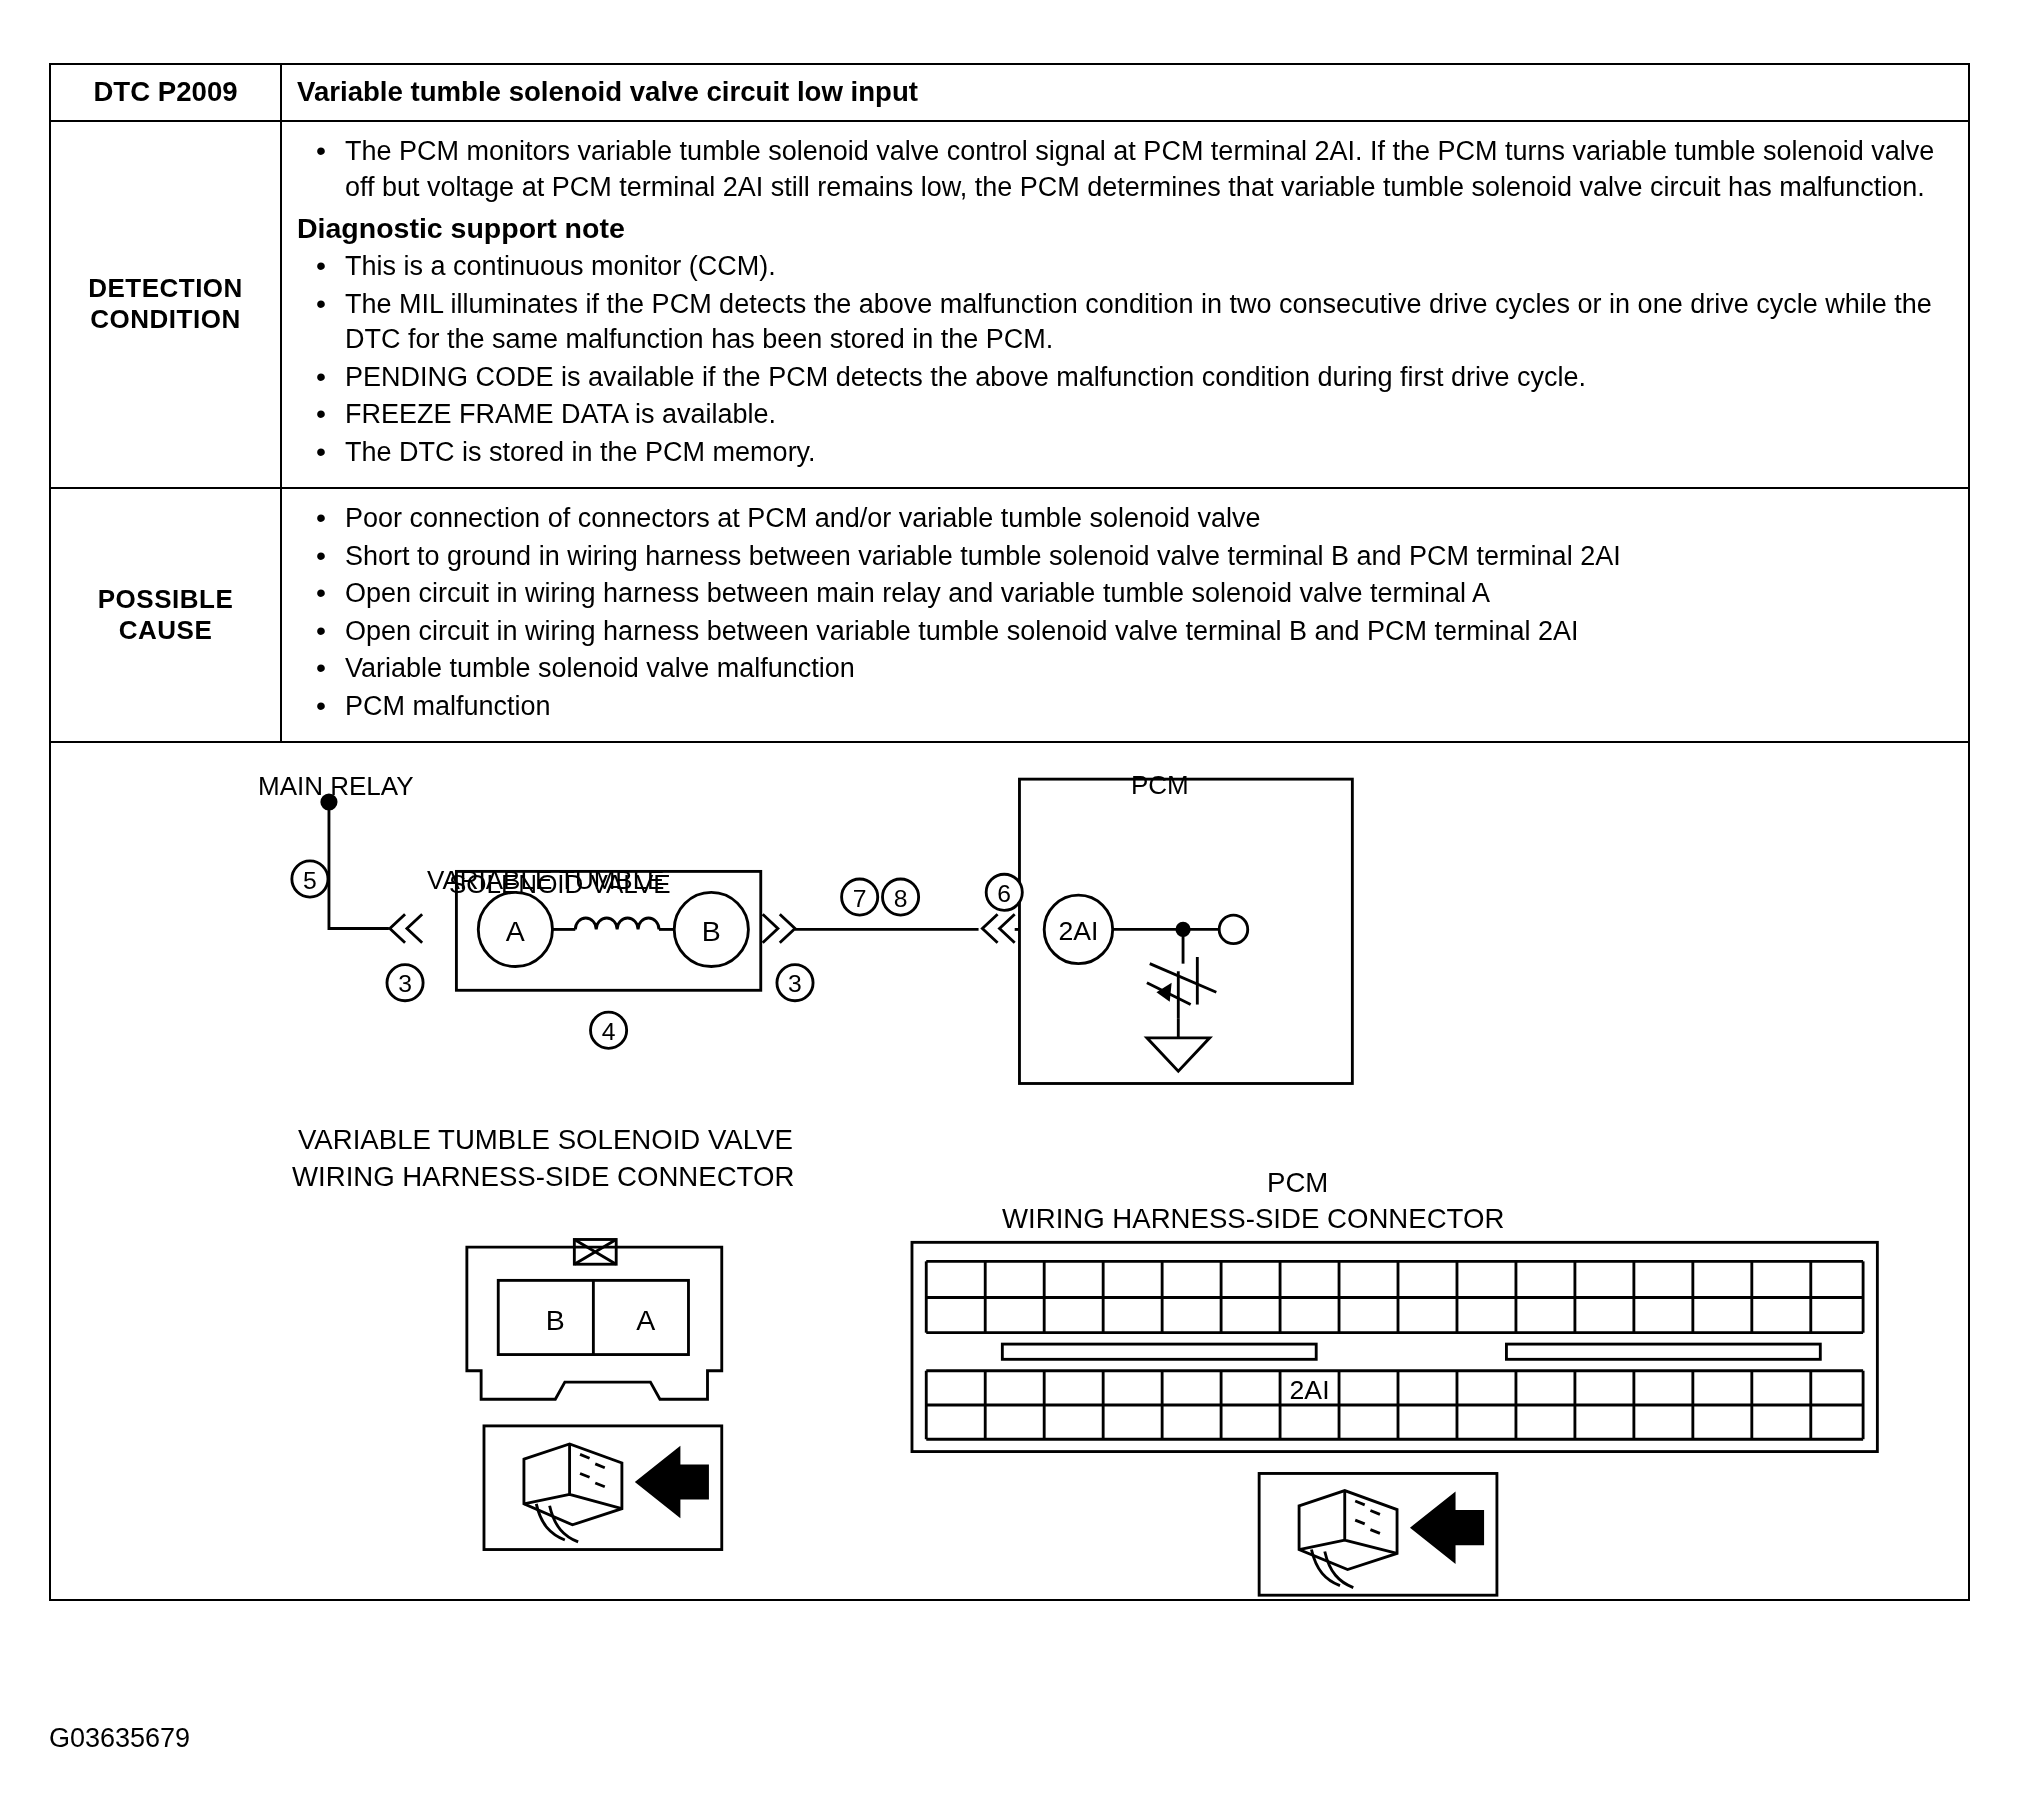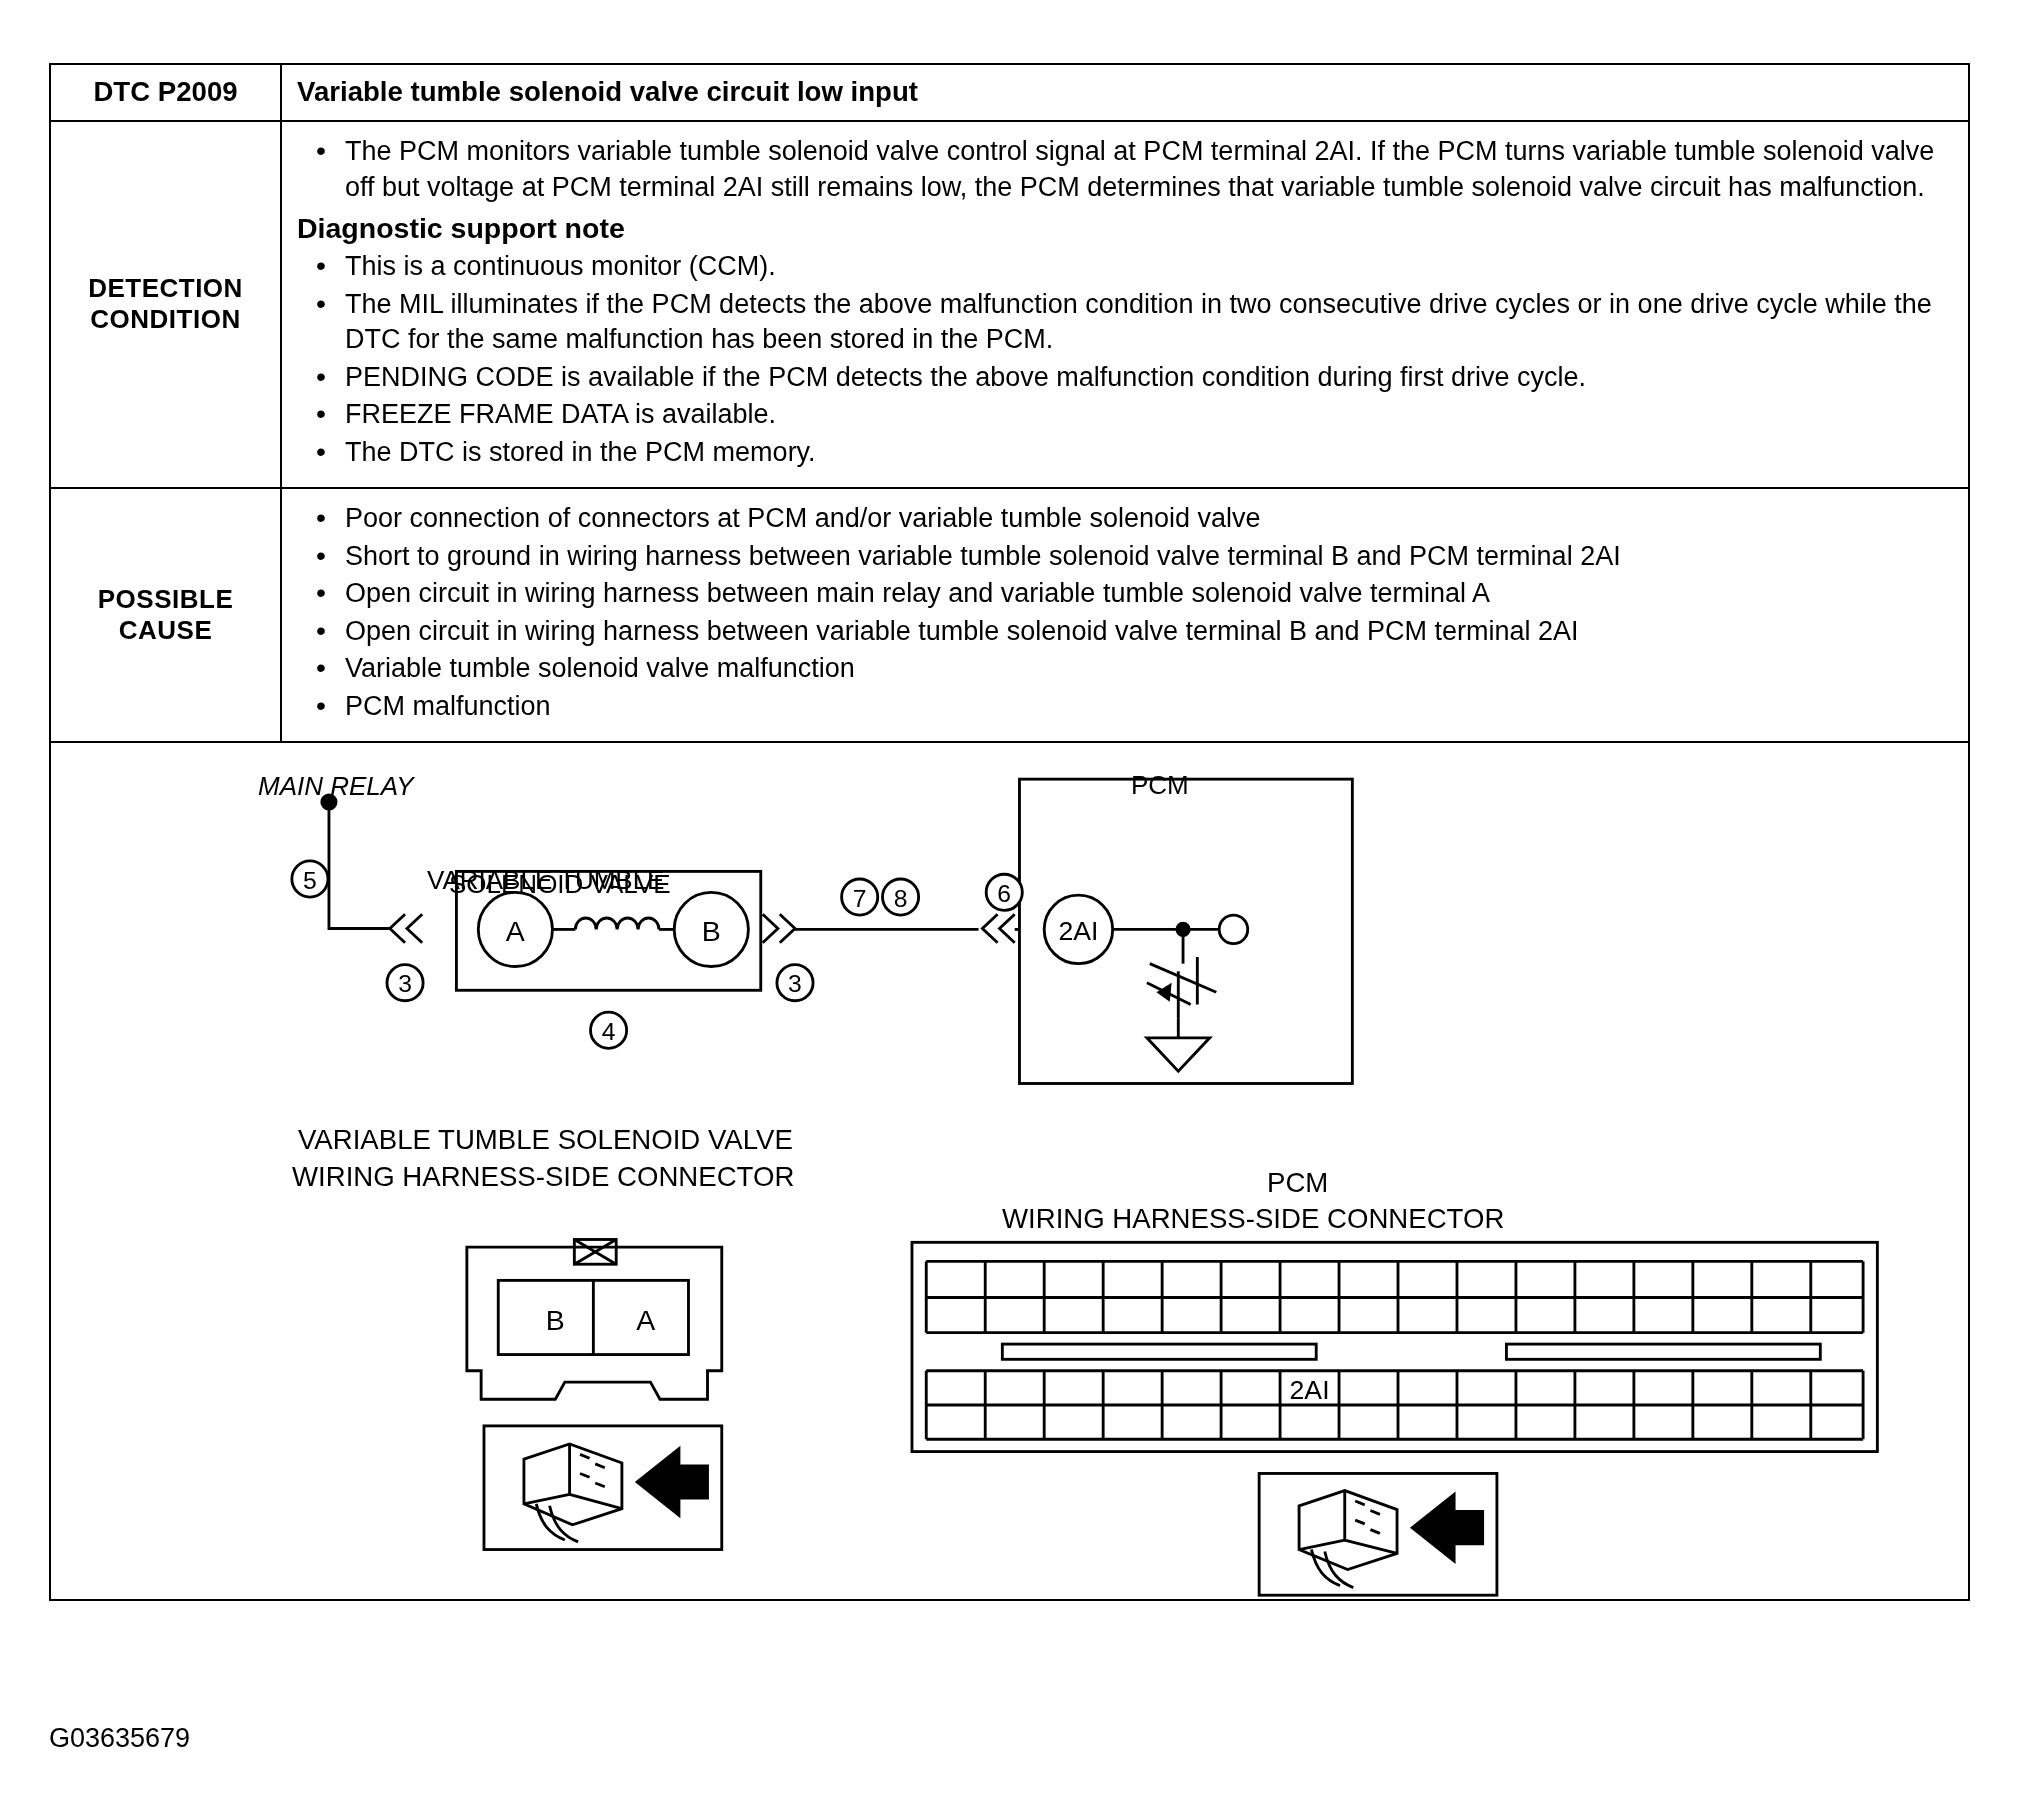--- a/index.html
+++ b/index.html
@@ -162,21 +162,21 @@
           <li>Open circuit in wiring harness between variable tumble solenoid valve terminal B and PCM terminal 2AI</li>
           <li>Variable tumble solenoid valve malfunction</li>
           <li>PCM malfunction</li>
         </ul>
       </div>
     </div>
 
     <div class="row diagram-row">
       <div class="diagram-cell">
 
-        <div class="lbl" style="left:207px; top:28.5px;font-style:italic;">MAIN RELAY</div>
+        <div class="lbl" style="left:207px; top:28.5px;">MAIN RELAY</div>
         <div class="lbl center" style="left:1080px; top:27px;">PCM</div>
         <div class="lbl center" style="left:376px; top:93px;margin-top:29px;">VARIABLE TUMBLE</div>
         <div class="lbl center" style="left:398px; top:126px;">SOLENOID VALVE</div>
 
         <div class="lbl center" style="left:247px; top:380px; font-size:27.6px;text-align:center;">VARIABLE TUMBLE SOLENOID VALVE</div>
         <div class="lbl center" style="left:241px; top:417px; font-size:27.6px;">WIRING HARNESS-SIDE CONNECTOR</div>
 
         <div class="lbl center" style="left:1216px; top:423px; font-size:27.6px;">PCM</div>
         <div class="lbl center" style="left:951px; top:459px; font-size:27.6px;">WIRING HARNESS-SIDE CONNECTOR</div>
 

